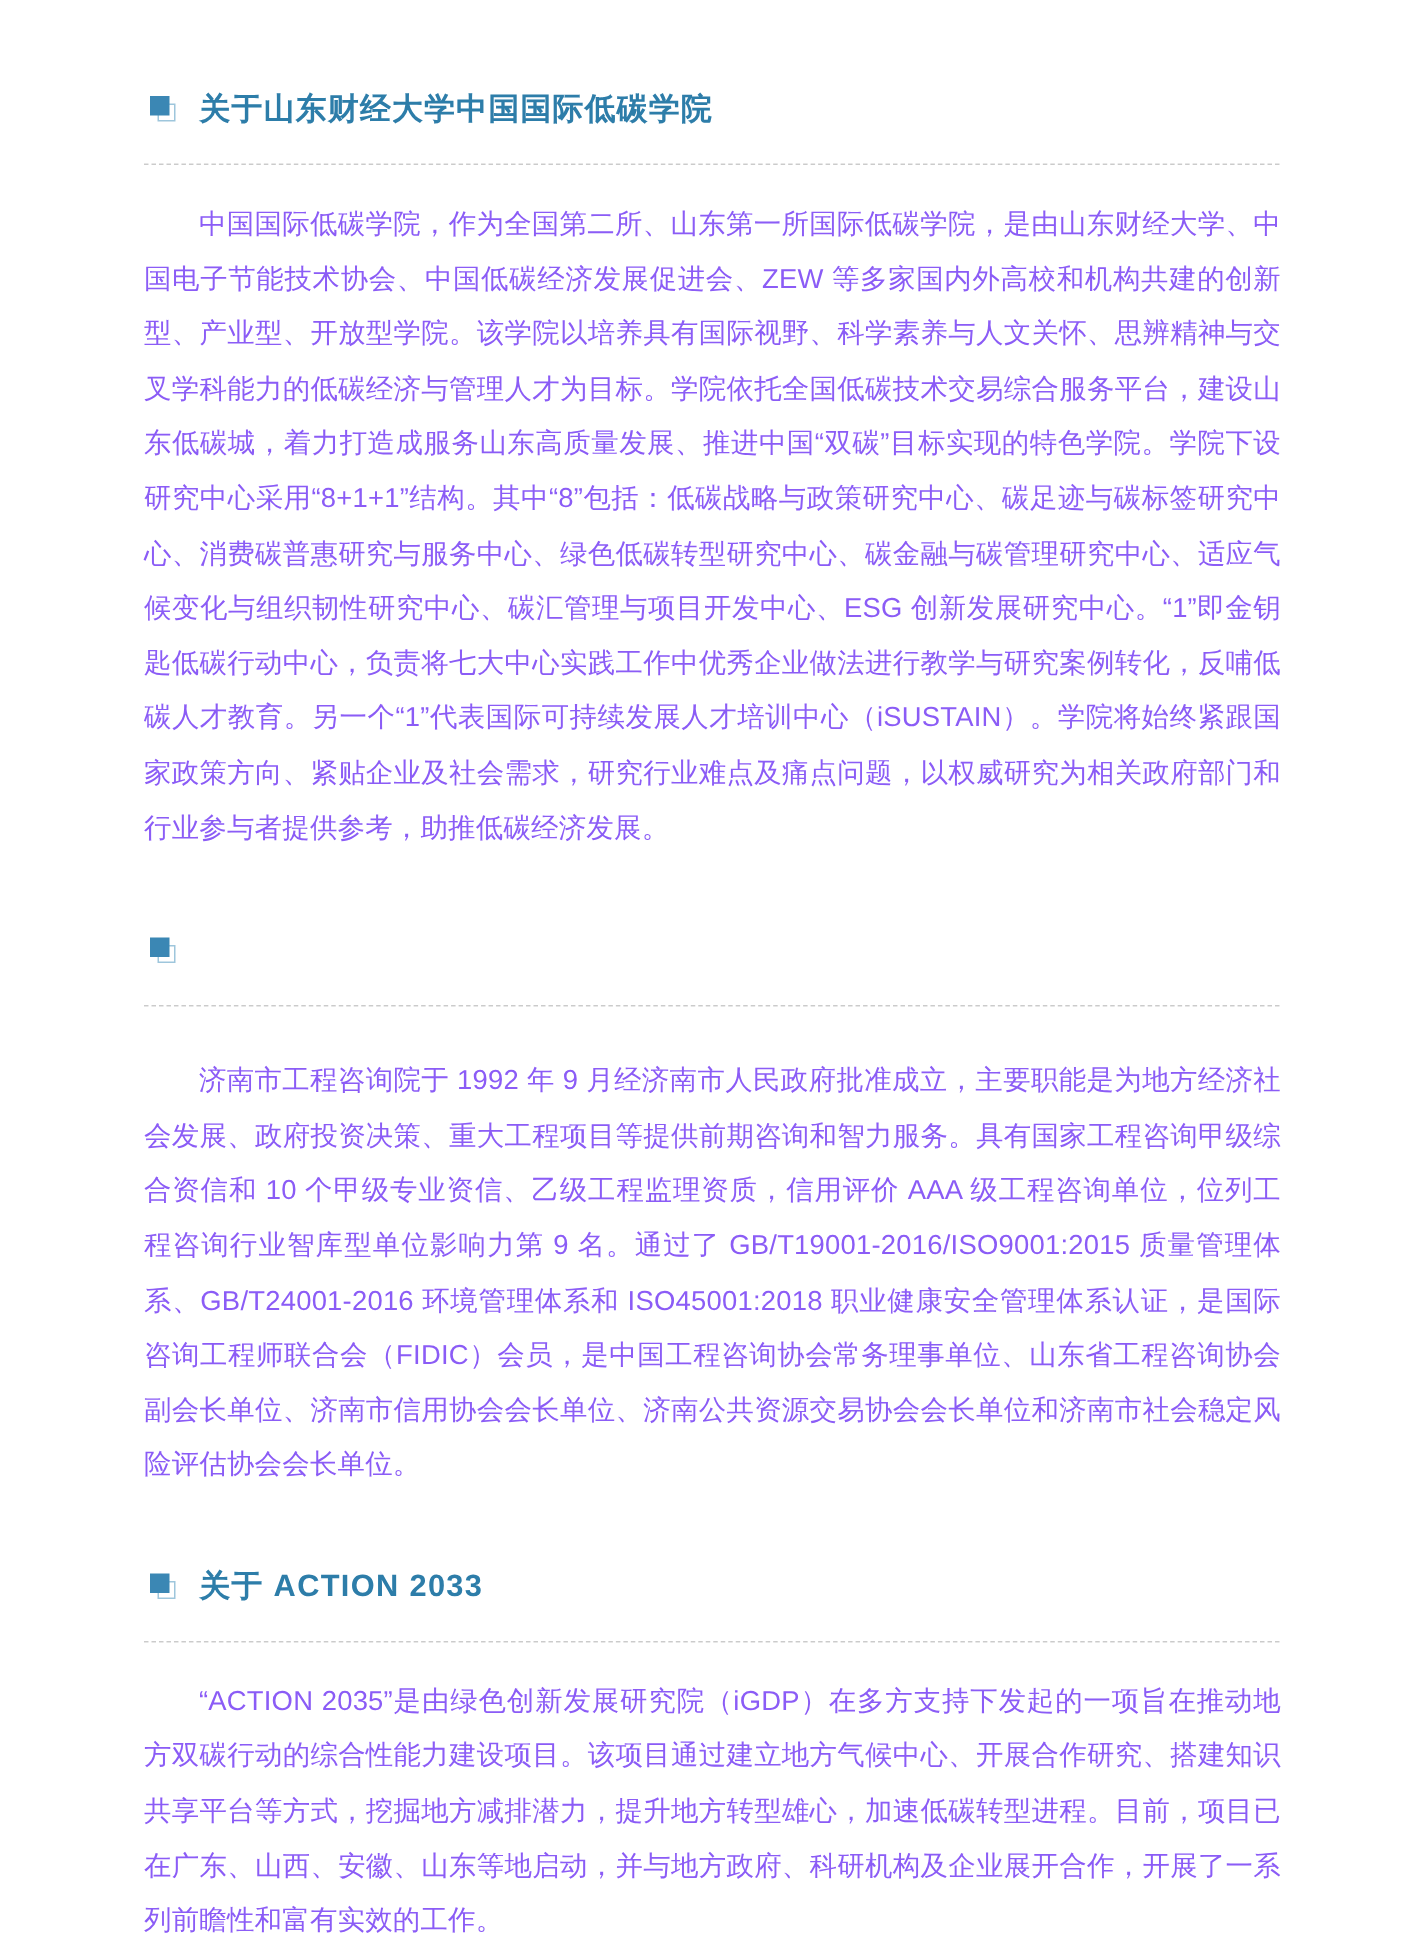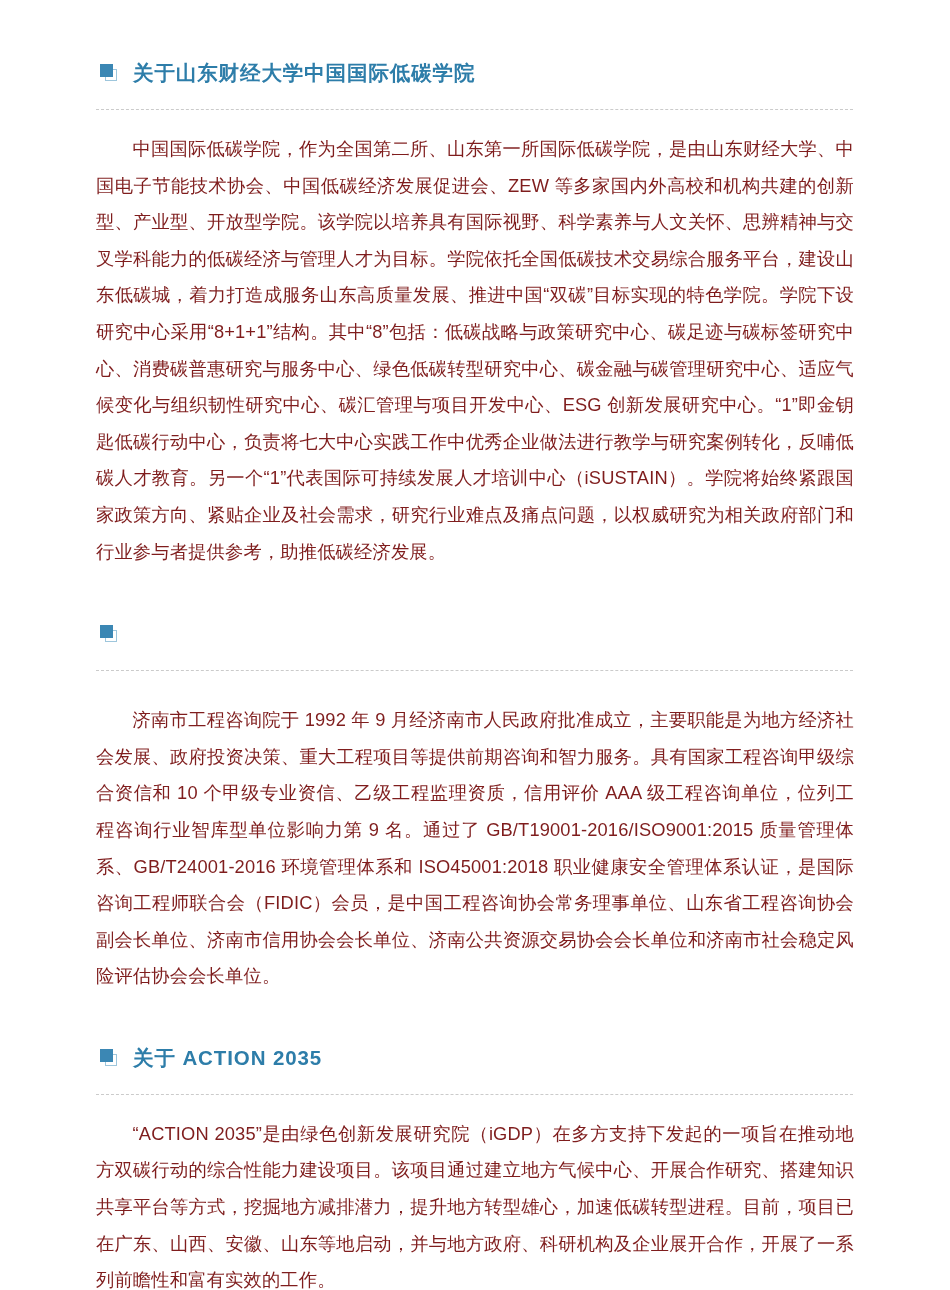--- a/index.html
+++ b/index.html
@@ -86,21 +86,21 @@
     margin-top: 19px;
     margin-left: 0px;
     width: 757px;
     height: 0px;
     border-top: 1.5px dashed #c9c9c9;
     opacity: 0.95;
   }
 
   .body-text {
     margin-top: 21px;
-    color: #7f1d1d;
+    color: #8b5cf6;
     font-size: 18.3px;
     line-height: 36.6px;
     text-align: justify;
     text-justify: inter-ideograph;
     text-indent: 2em;
     letter-spacing: 0.15px;
     word-break: break-all;
   }
 
   
@@ -136,20 +136,20 @@
       <div class="divider"></div>
       <p class="body-text">济南市工程咨询院于 1992 年 9 月经济南市人民政府批准成立，主要职能是为地方经济社会发展、政府投资决策、重大工程项目等提供前期咨询和智力服务。具有国家工程咨询甲级综合资信和 10 个甲级专业资信、乙级工程监理资质，信用评价 AAA 级工程咨询单位，位列工程咨询行业智库型单位影响力第 9 名。通过了 GB/T19001-2016/ISO9001:2015 质量管理体系、GB/T24001-2016 环境管理体系和 ISO45001:2018 职业健康安全管理体系认证，是国际咨询工程师联合会（FIDIC）会员，是中国工程咨询协会常务理事单位、山东省工程咨询协会副会长单位、济南市信用协会会长单位、济南公共资源交易协会会长单位和济南市社会稳定风险评估协会会长单位。</p>
     </div>
 
     <div class="section s3">
       <div class="heading-row">
         <span class="sq-icon">
           <span class="back"></span>
           <span class="front"></span>
         </span>
-        <span class="heading-text">关于 ACTION 2035</span>
+        <span class="heading-text">关于 ACTION 2033</span>
       </div>
       <div class="divider"></div>
       <p class="body-text">“ACTION 2035”是由绿色创新发展研究院（iGDP）在多方支持下发起的一项旨在推动地方双碳行动的综合性能力建设项目。该项目通过建立地方气候中心、开展合作研究、搭建知识共享平台等方式，挖掘地方减排潜力，提升地方转型雄心，加速低碳转型进程。目前，项目已在广东、山西、安徽、山东等地启动，并与地方政府、科研机构及企业展开合作，开展了一系列前瞻性和富有实效的工作。</p>
     </div>
 
   </div>
 </div>
 
 </body></html>

